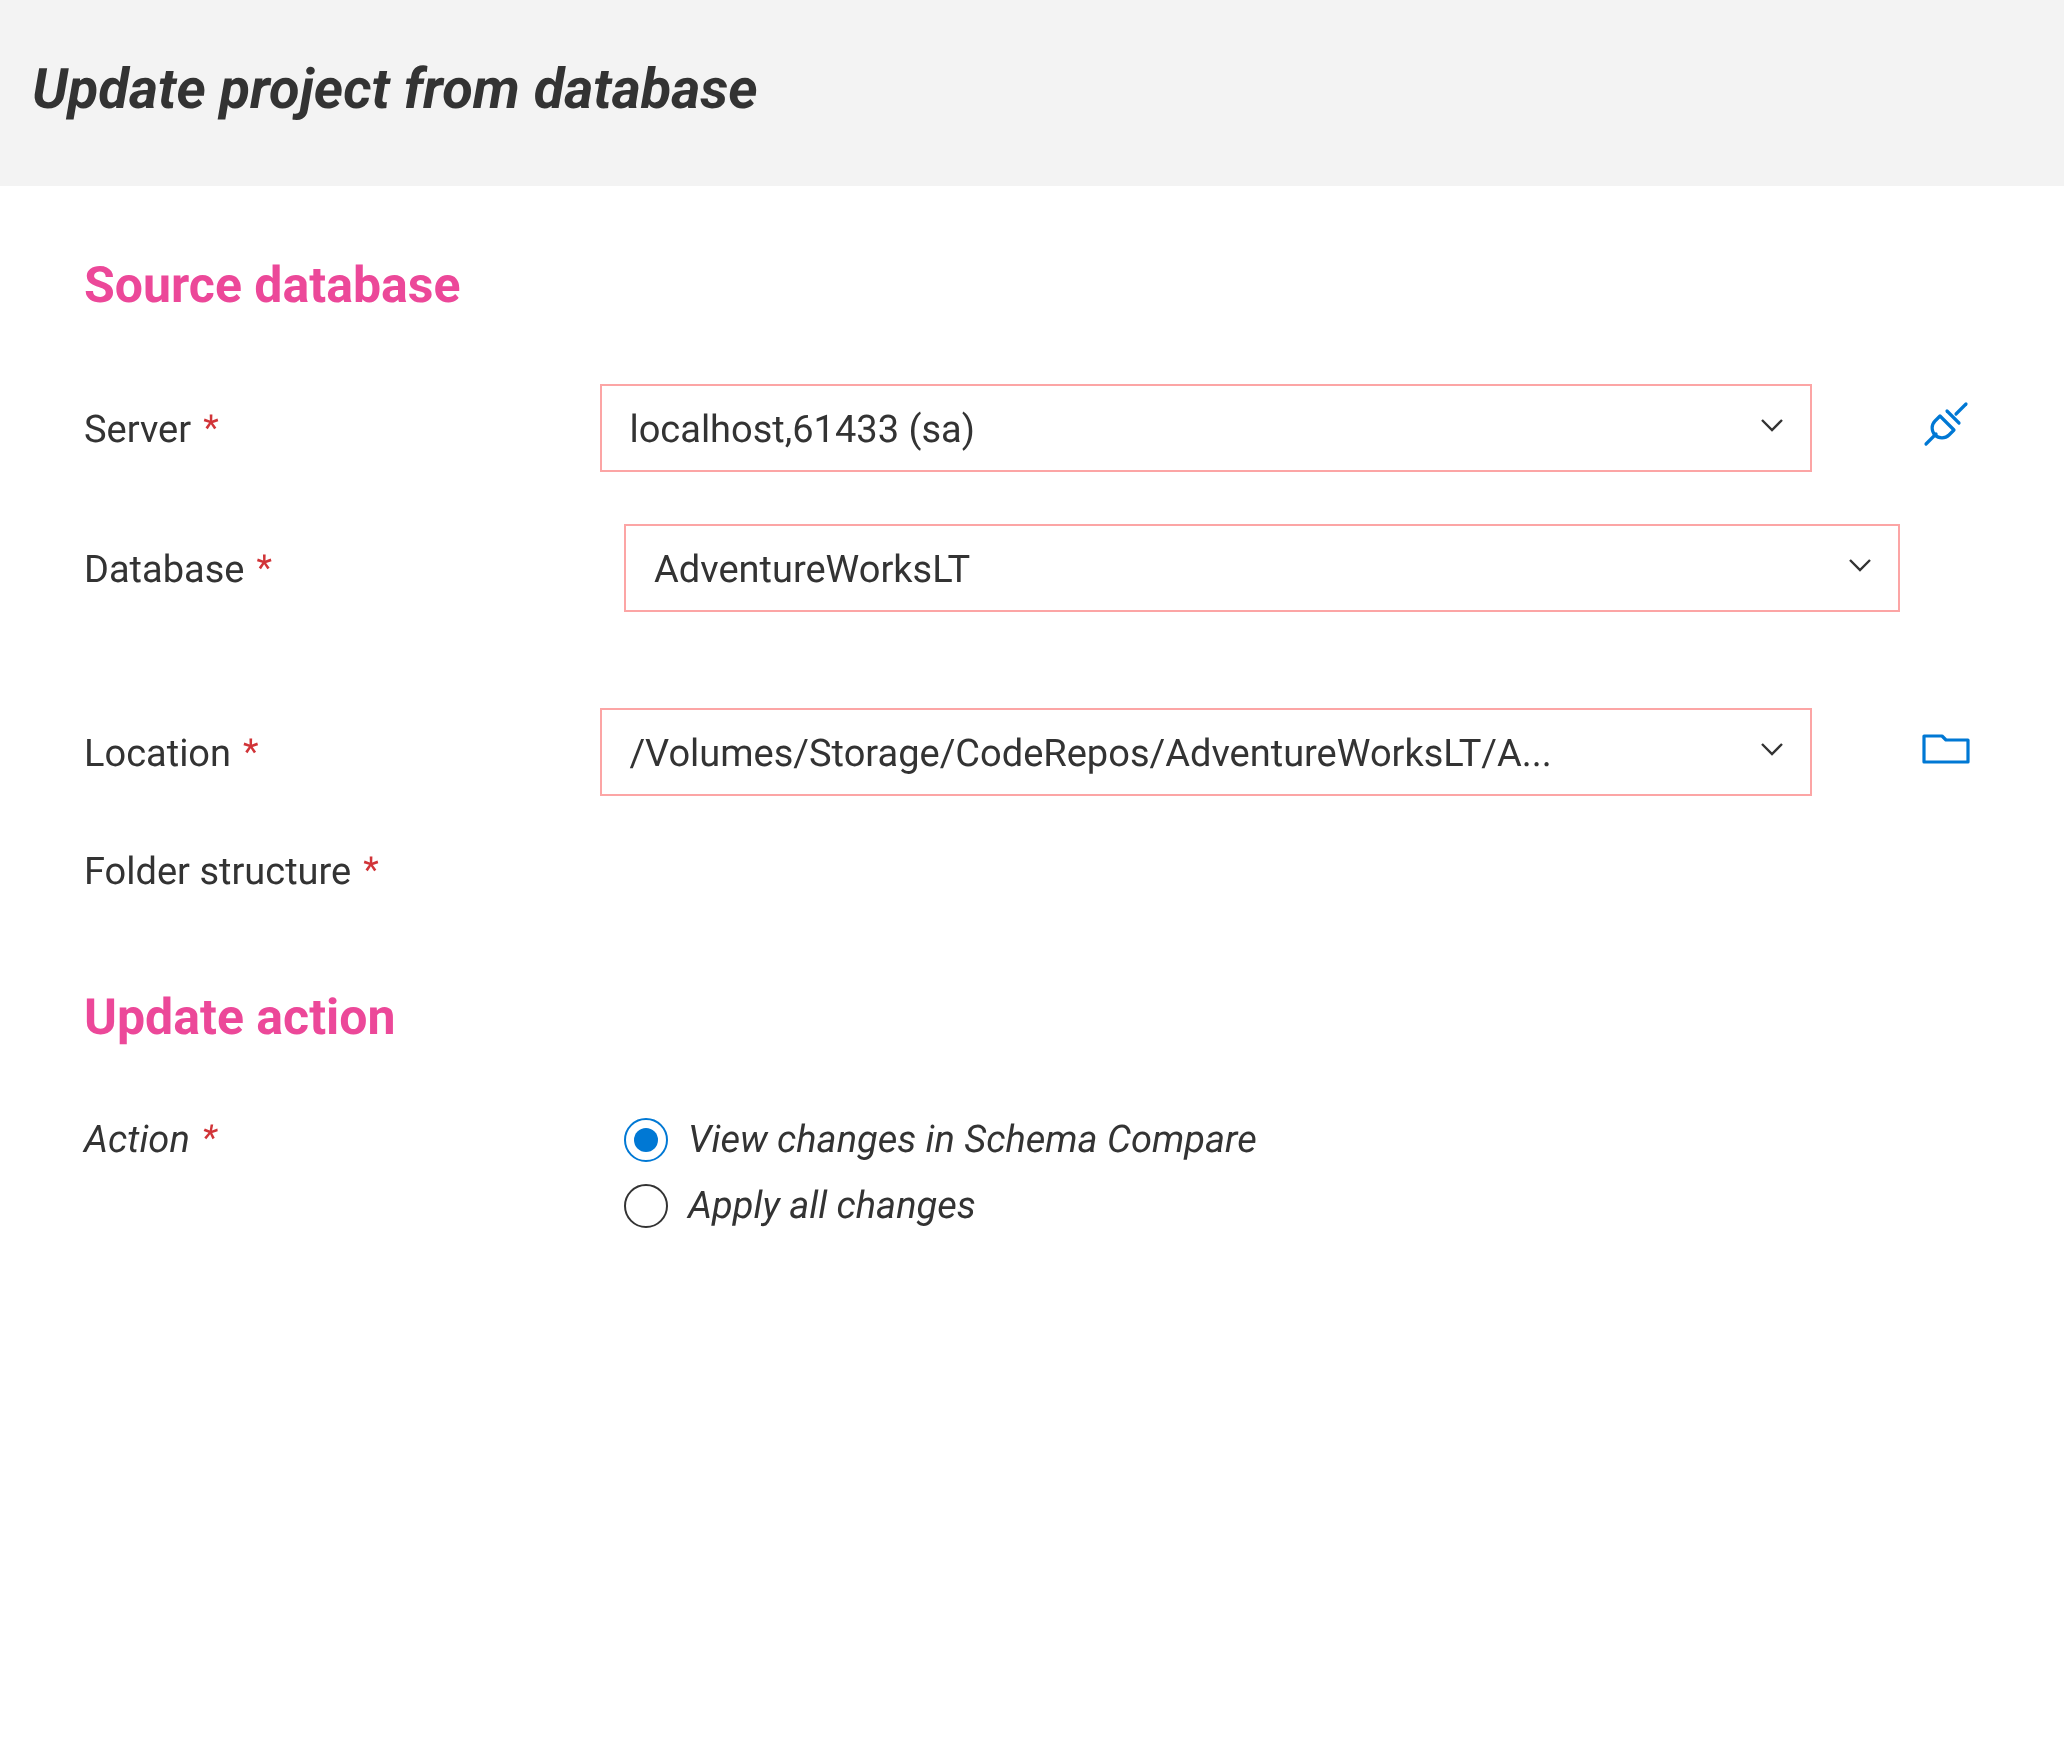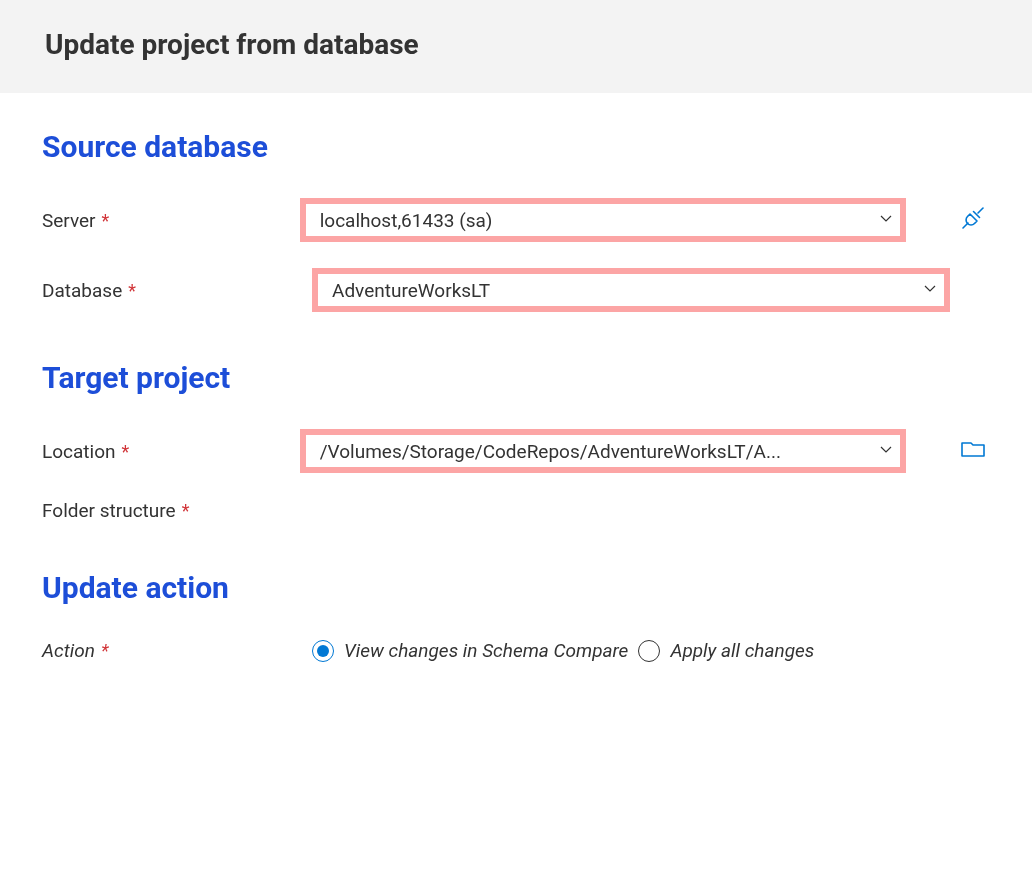--- a/index.html
+++ b/index.html
@@ -8,34 +8,35 @@
       padding: 0;
     }
     body {
       font-family: -apple-system, BlinkMacSystemFont, "Segoe UI", Roboto, Helvetica, Arial, sans-serif;
       font-size: 19px;
       color: #333;
       background: #fff;
     }
     .header {
       background: #f3f3f3;
-      padding: 28px 45px 32px;
+      padding: 28px 16px 32px;
+      font-style: italic;
     }
     .header-title {
       font-size: 28px;
       font-weight: 700;
       color: #333;
     }
     .content {
       padding: 36px 42px;
     }
     .section-title {
-      font-size: 30px;
+      font-size: 25px;
       font-weight: 700;
-      color: #1d4ed8;
+      color: #ec4899;
       margin-bottom: 34px;
     }
     .section {
       margin-bottom: 48px;
     }
     .field-row {
       display: flex;
       align-items: center;
       margin-bottom: 26px;
       gap: 24px;
@@ -54,21 +55,21 @@
       color: #d13438;
       font-size: 18px;
     }
     .select-wrap {
       position: relative;
       width: 638px;
     }
     .select-box {
       width: 100%;
       height: 44px;
-      border: 6px solid #fca5a5;
+      border: 1px solid #fca5a5;
       background: #fff;
       display: flex;
       align-items: center;
       padding: 0 40px 0 14px;
       font-size: 19px;
       color: #333;
       cursor: pointer;
       white-space: nowrap;
       overflow: hidden;
       text-overflow: ellipsis;
@@ -85,21 +86,21 @@
       height: 36px;
       margin-left: 26px;
       display: flex;
       align-items: center;
       justify-content: center;
       cursor: pointer;
       color: #0078d4;
     }
     .radio-group {
       display: flex;
-      flex-direction: row;
+      flex-direction: column;
       gap: 10px;
     }
     .radio-row {
       display: flex;
       align-items: center;
       gap: 10px;
       cursor: pointer;
     }
     .radio-outer {
       width: 22px;
@@ -180,21 +181,20 @@
         <span class="chevron">
           <svg width="16" height="16" viewBox="0 0 16 16" fill="none">
               <path d="M3 5.5 L8 10.5 L13 5.5" stroke="#333" stroke-width="1.2" fill="none"></path>
             </svg>
         </span>
       </div>
     </div>
   </div>
 
   <div class="section">
-    <div class="section-title">Target project</div>
 
     <div class="field-row">
       <div class="field-label-wrap">
         <span class="field-label">Location</span>
         <span class="required">*</span>
       </div>
       <div class="select-wrap">
         <div class="select-box">/Volumes/Storage/CodeRepos/AdventureWorksLT/A...</div>
         <span class="chevron">
           <svg width="16" height="16" viewBox="0 0 16 16" fill="none">

